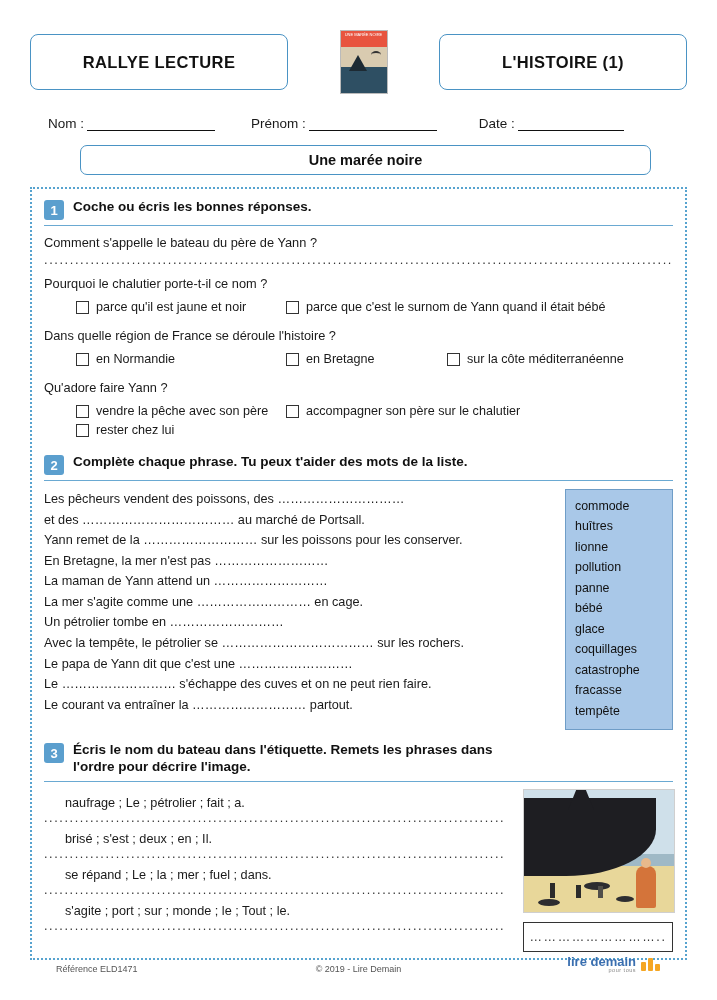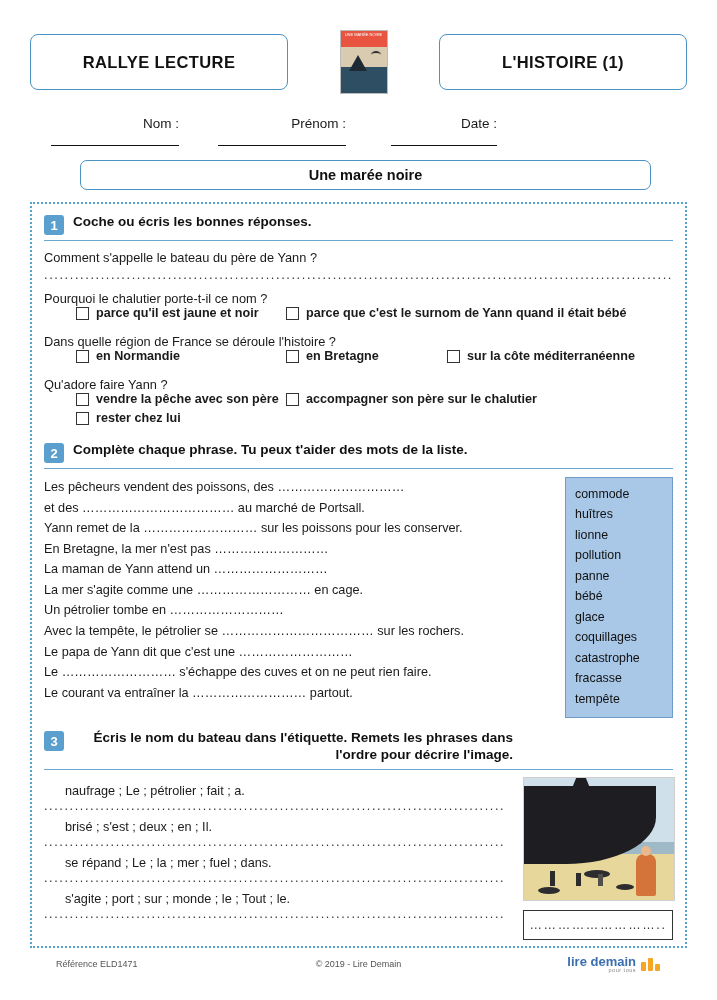--- a/index.html
+++ b/index.html
@@ -83,21 +83,21 @@
   }
 
   
   .identity {
     display: flex;
     align-items: flex-end;
     margin-top: 22px;
     font-size: 13.5px;
     padding: 0 14px 0 18px;
   }
-  .id-field { display: flex; align-items: flex-end; flex-direction: column; }
+  .id-field { display: flex; align-items: flex-end; }
   .id-label { white-space: nowrap; }
   .id-line {
     border-bottom: 1.4px solid #111;
     display: inline-block;
     margin-left: 3px;
     height: 14px;
   }
   .id-line.nom { width: 128px; }
   .id-line.prenom { width: 128px; }
   .id-line.date { width: 106px; }
@@ -160,21 +160,21 @@
   
   .q { font-size: 12.8px; margin-top: 9px; }
   .dots-line {
     font-size: 12.8px;
     letter-spacing: 1.6px;
     color: #333;
     margin-top: 2px;
     overflow: hidden;
     white-space: nowrap;
   }
-  .opts { display: flex; flex-wrap: wrap; margin-top: 0; font-weight: bold; }
+  .opts { display: flex; flex-wrap: wrap; margin-top: 9px; }
   .opt {
     display: flex;
     align-items: center;
     font-size: 12.6px;
     margin-bottom: 5px;
   }
   .cb {
     width: 11px; height: 11px;
     border: 1.2px solid #333;
     margin-right: 7px;
@@ -289,21 +289,21 @@
     font-size: 12.5px;
     letter-spacing: 1.6px;
     color: #333;
   }
 
   
   .footer {
     position: absolute;
     left: 30px; right: 30px; bottom: 26px;
     display: flex;
-    align-items: center;
+    align-items: flex-end;
     justify-content: space-between;
     font-size: 9px;
     color: #555;
     padding: 0 26px;
   }
   .footer .ref { width: 150px; }
   .footer .copy { text-align: center; flex: 1 1 auto; }
   .logo {
     display: flex; align-items: center; gap: 5px; width: 150px; justify-content: flex-end;
   }
@@ -443,21 +443,21 @@
         <div class="word">glace</div>
         <div class="word">coquillages</div>
         <div class="word">catastrophe</div>
         <div class="word">fracasse</div>
         <div class="word">tempête</div>
       </div>
     </div>
 
     <div class="exo-head" style="margin-top:12px;">
       <div class="exo-num">3</div>
-      <div class="exo-title" style="max-width:440px;text-align:right;">Écris le nom du bateau dans l'étiquette. Remets les phrases dans l'ordre pour décrire l'image.</div>
+      <div class="exo-title" style="max-width:440px;">Écris le nom du bateau dans l'étiquette. Remets les phrases dans l'ordre pour décrire l'image.</div>
     </div>
     <div class="exo-rule"></div>
 
     <div class="exo3-body">
       <div class="exo3-left">
         <div class="scrambled">naufrage ; Le ; pétrolier ; fait ; a.</div>
         <div class="answer-dots">..........................................................................................</div>
         <div class="scrambled">brisé ; s'est ; deux ; en ; Il.</div>
         <div class="answer-dots">..........................................................................................</div>
         <div class="scrambled">se répand ; Le ; la ; mer ; fuel ; dans.</div>

